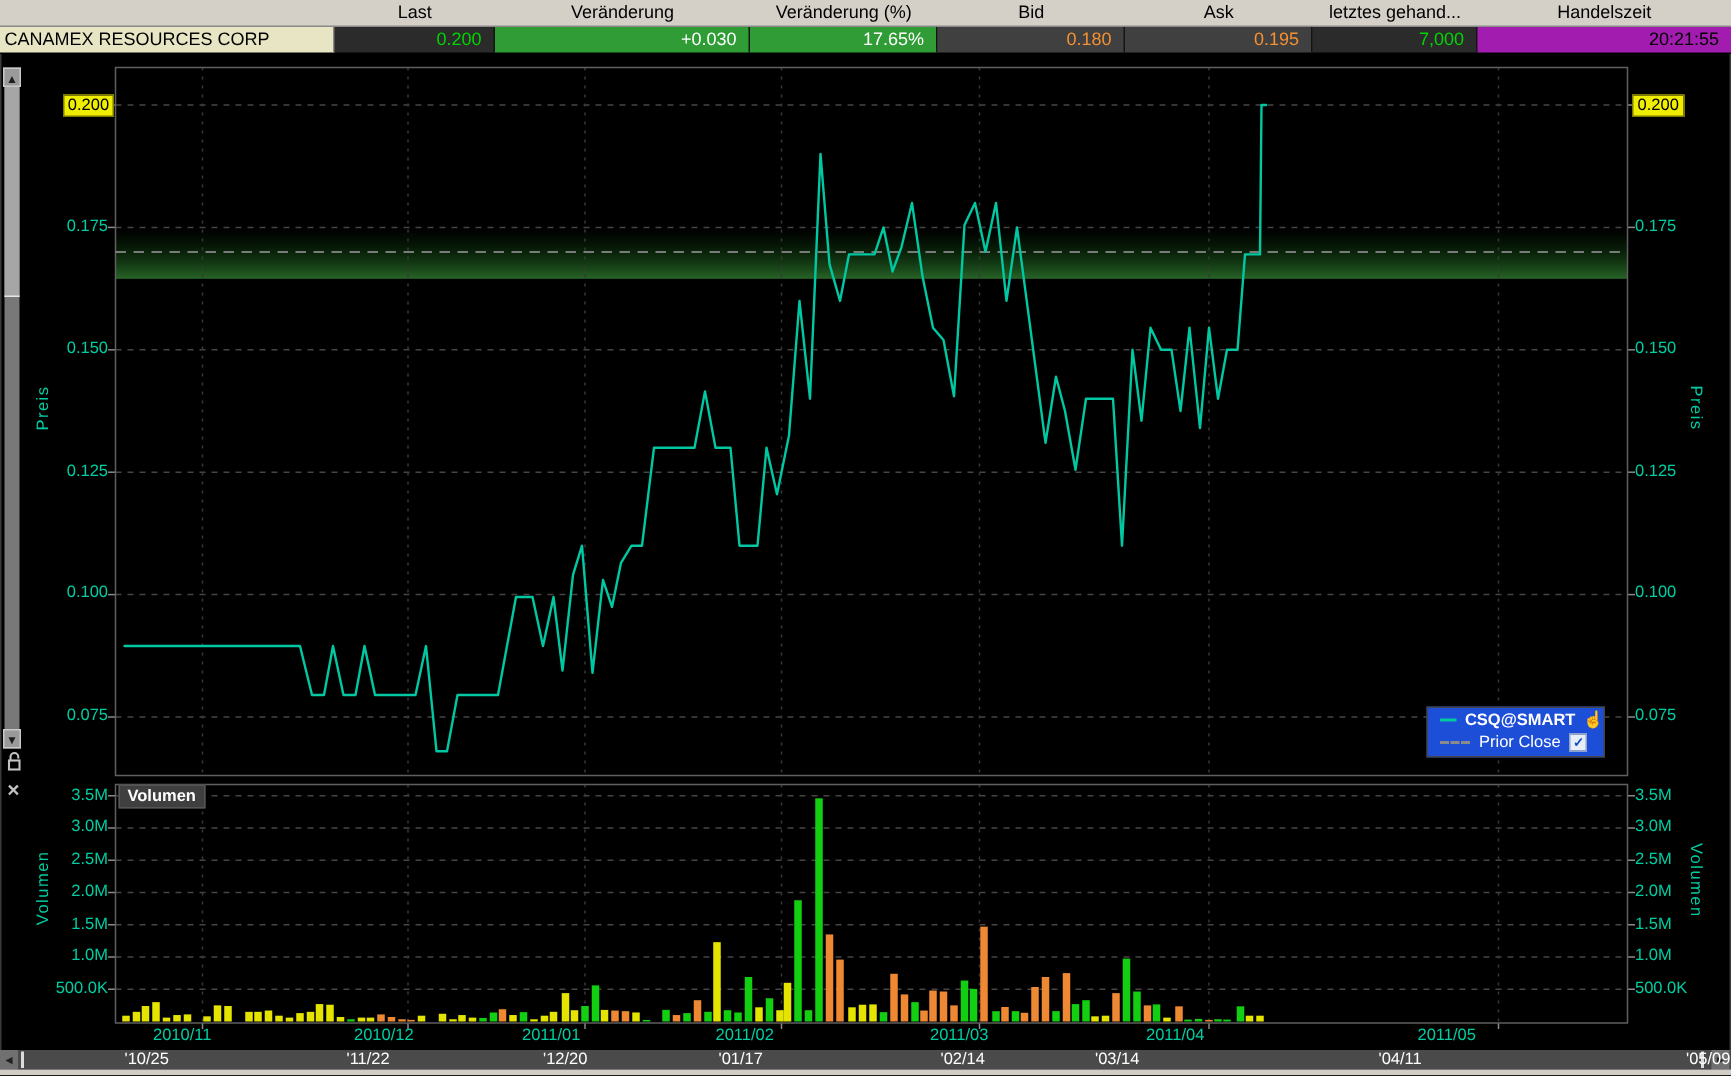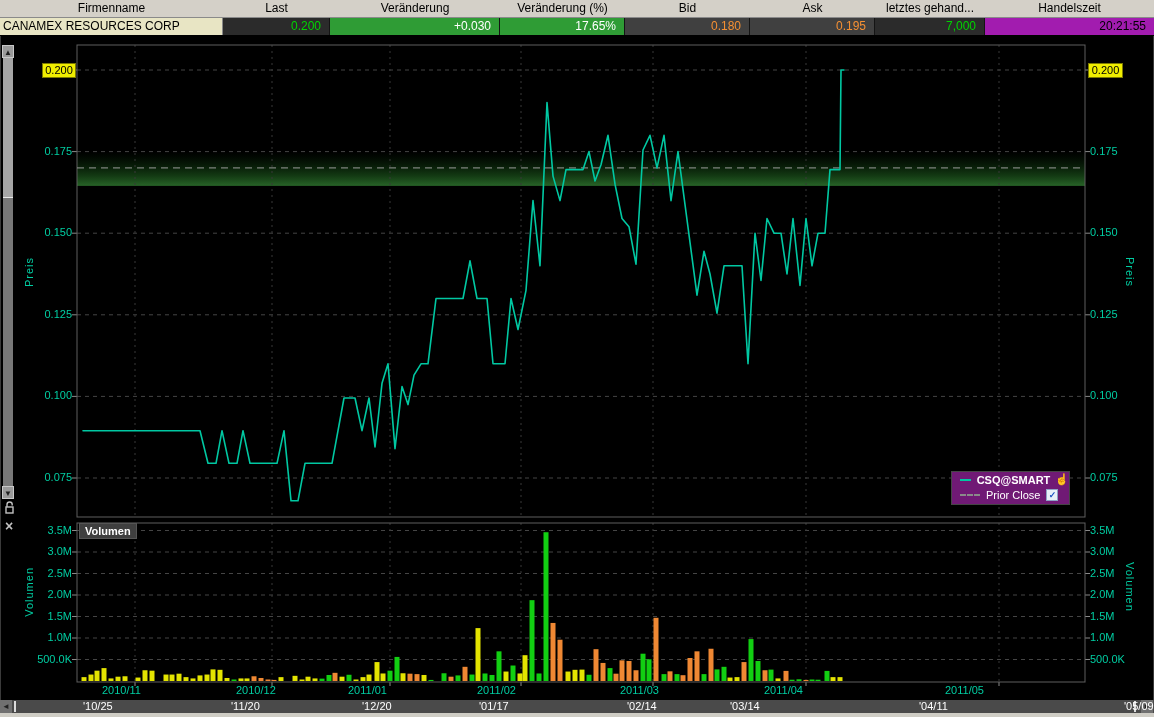--- a/index.html
+++ b/index.html
@@ -24,21 +24,21 @@
   .ylab.left{width:48px;text-align:right;}
   .ylab.right{text-align:left;}
   .mlab{position:absolute;top:684px;width:60px;font-size:11px;color:#00cda2;}
   .rot{position:absolute;font-size:11px;color:#00cda2;letter-spacing:1px;}
   .rot.rleft{writing-mode:vertical-rl;transform:rotate(180deg);}
   .rot.rright{writing-mode:vertical-rl;}
   .pricetag{position:absolute;top:63px;height:13px;background:#f0ee00;color:#000;
             font-size:11px;line-height:13px;text-align:center;border:1px solid #7d7a00;}
   #voltitle{position:absolute;left:79px;top:523px;background:#3f3f3f;color:#fff;
             font-size:11px;font-weight:bold;padding:1px 5px;border:1px solid #555;}
-  #legend{position:absolute;left:951px;top:471px;width:117px;height:32px;background:#701a75;
+  #legend{position:absolute;left:951px;top:471px;width:117px;height:32px;background:#1d4ed8;
           border:1px solid #454545;font-size:11px;color:#fff;}
   .legrow{display:flex;align-items:center;height:15px;padding-left:8px;}
   .sw-line{width:20px;height:2px;background:#00c8a2;margin-right:6px;}
   .sw-dash{width:20px;height:0;border-top:2px dashed #8a8a8a;margin-right:6px;}
   .leg1{font-weight:bold;}
   .handicon{color:#9cc4ea;font-size:11px;margin-left:5px;}
   .chk{width:10px;height:10px;background:#e8eef8;border:1px solid #8fa3c5;margin-left:6px;
        font-size:9px;line-height:10px;color:#1a50c0;text-align:center;font-weight:bold;}
   
   #lslider-track{position:absolute;left:3px;top:58px;width:10px;height:428px;background:#787878;}
@@ -55,21 +55,20 @@
         font-size:8px;line-height:13px;text-align:center;}
   .thandle{position:absolute;top:1px;width:2px;height:11px;background:#dcdcdc;}
   #bstrip{position:absolute;left:0;top:713px;width:1154px;height:4px;background:#cfcdc5;}
 </style>
 </head>
 <body>
 
 <div id="app">
 
   <div id="qhdr">
-      <div class="hcell" style="left: 0px; width: 223px;">Firmenname</div>
       <div class="hcell" style="left: 223px; width: 107px;">Last</div>
       <div class="hcell" style="left: 330px; width: 170px;">Veränderung</div>
       <div class="hcell" style="left: 500px; width: 125px;">Veränderung (%)</div>
       <div class="hcell" style="left: 625px; width: 125px;">Bid</div>
       <div class="hcell" style="left: 750px; width: 125px;">Ask</div>
       <div class="hcell" style="left: 875px; width: 110px;">letztes gehand...</div>
       <div class="hcell" style="left: 985px; width: 169px;">Handelszeit</div>
     </div>
   <div id="qrow">
       <div class="vcell cs-name" style="left: 0px; width: 223px;">CANAMEX RESOURCES CORP</div>
@@ -301,21 +300,21 @@
       <span class="chk">✓</span>
     </div>
   </div>
 
   <div id="tbar">
     <div class="tbtn" style="left:0">◄</div>
     <div class="thandle" style="left:14px"></div>
     <div class="thandle" style="left:1134px"></div>
     <div class="tbtn" style="left:1141px">►</div>
   <div class="tlab" style="left: 36px;">'10/25</div>
-      <div class="tlab" style="left: 184px;">'11/20</div>
+      <div class="tlab" style="left: 184px;">'11/22</div>
       <div class="tlab" style="left: 315px;">'12/20</div>
       <div class="tlab" style="left: 432px;">'01/17</div>
       <div class="tlab" style="left: 580px;">'02/14</div>
       <div class="tlab" style="left: 683px;">'03/14</div>
       <div class="tlab" style="left: 872px;">'04/11</div>
       <div class="tlab" style="left: 1077px;">'05/09</div>
     </div>
   <div id="bstrip"></div>
 
   <div id="labels">

